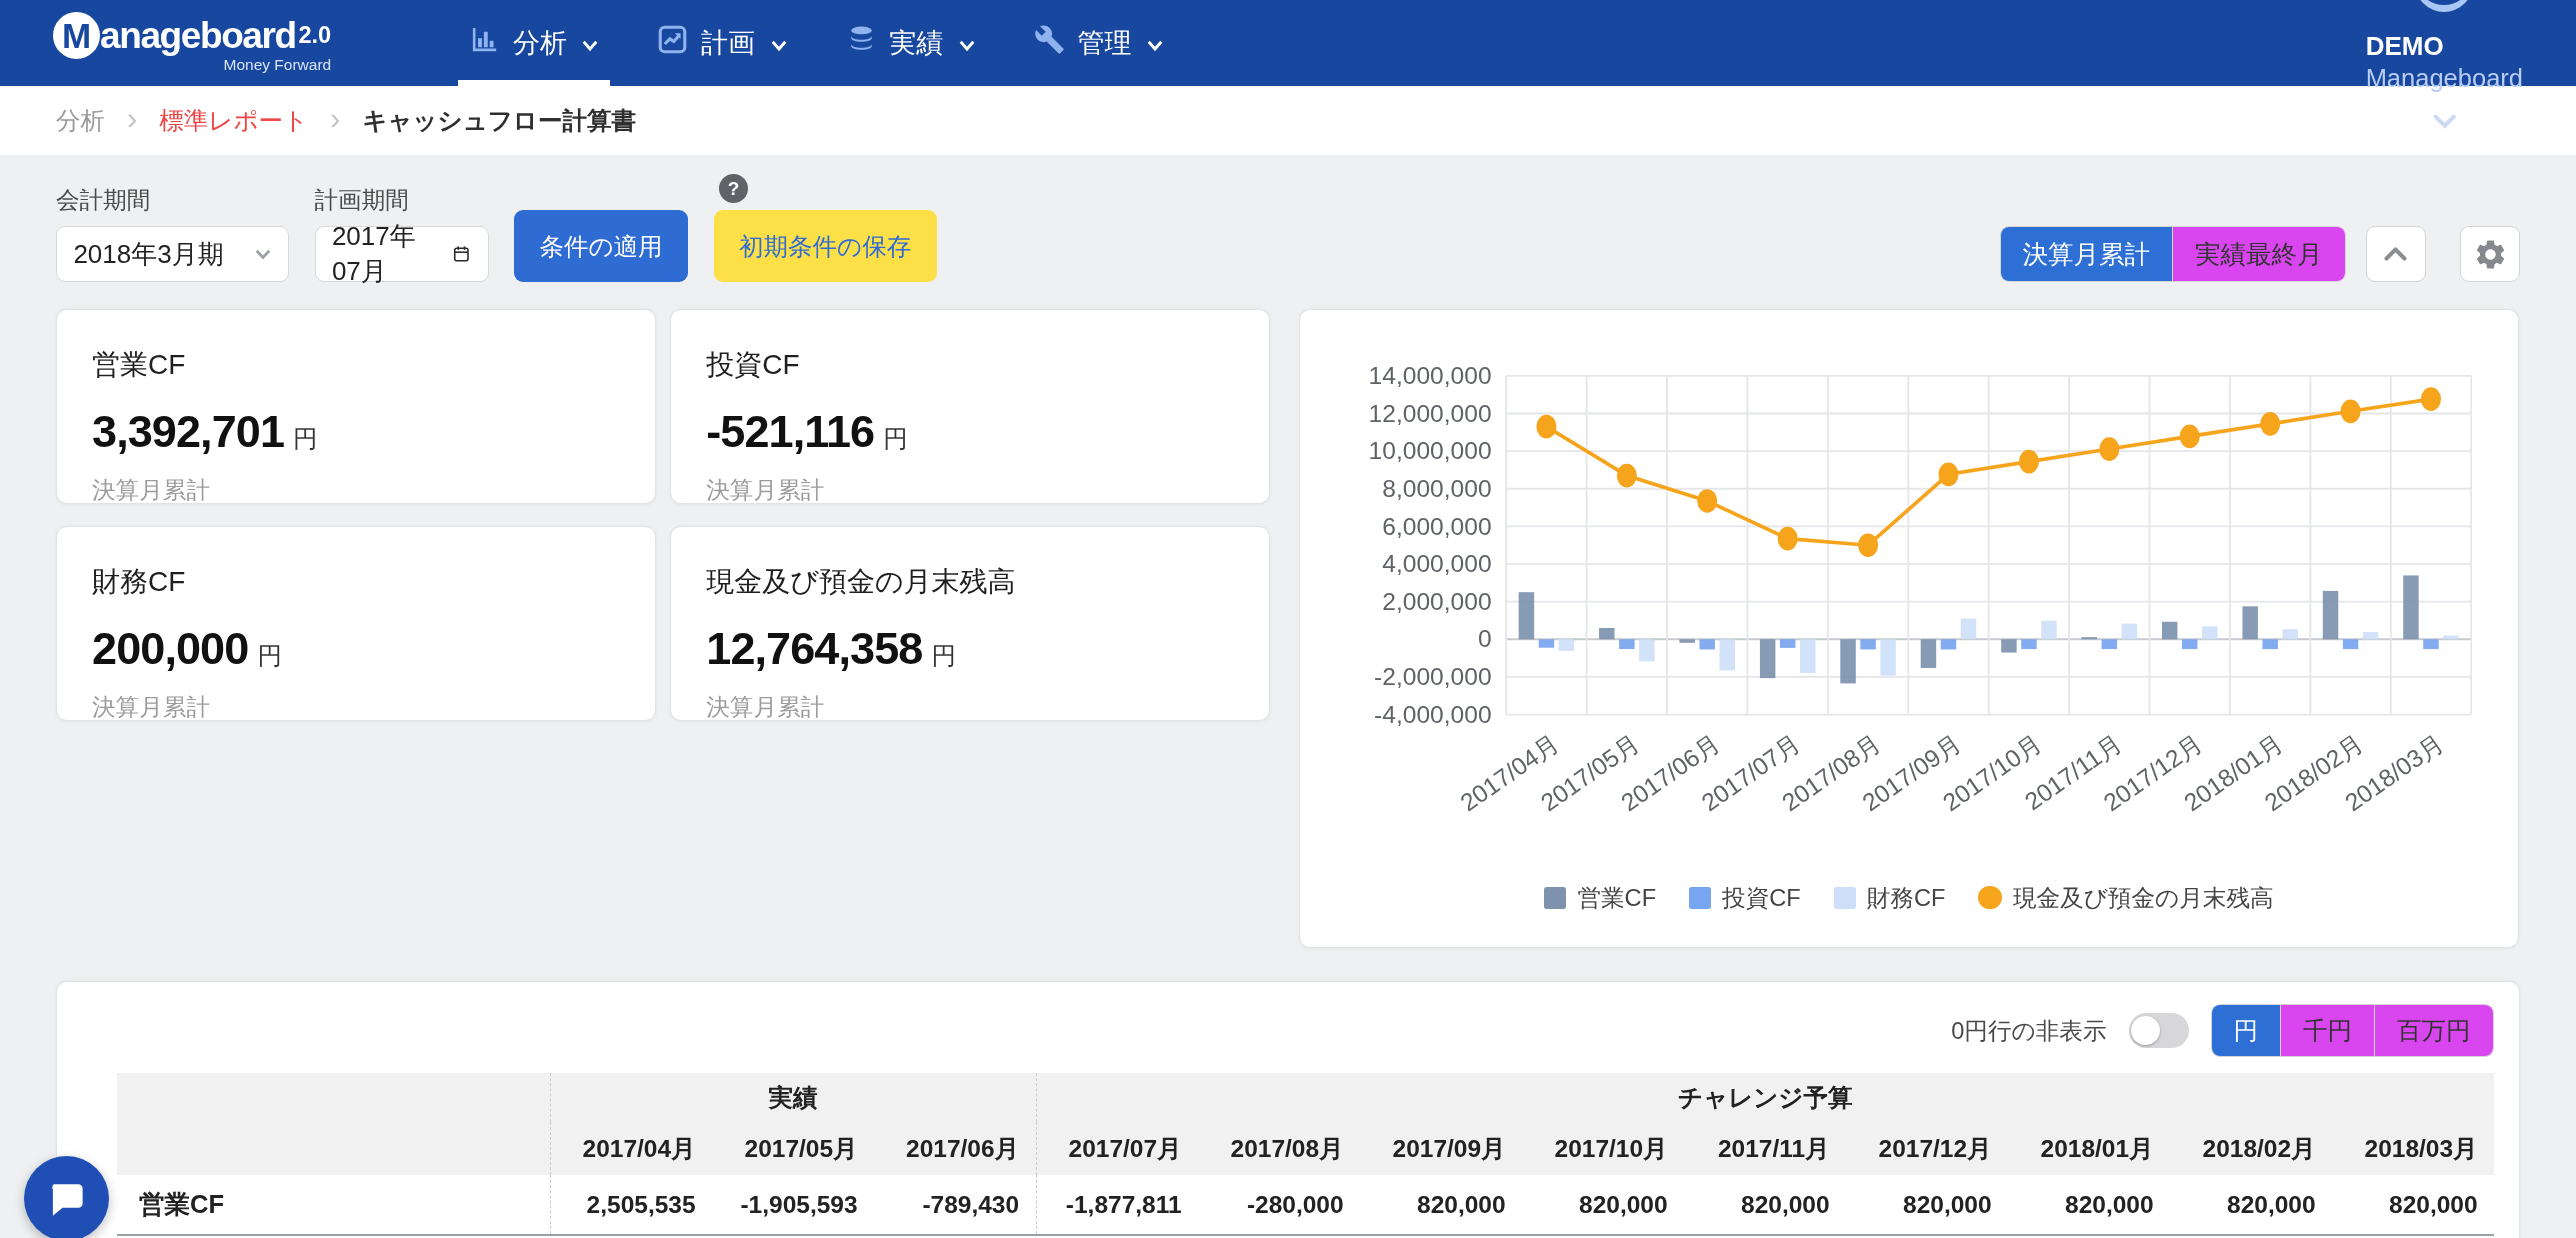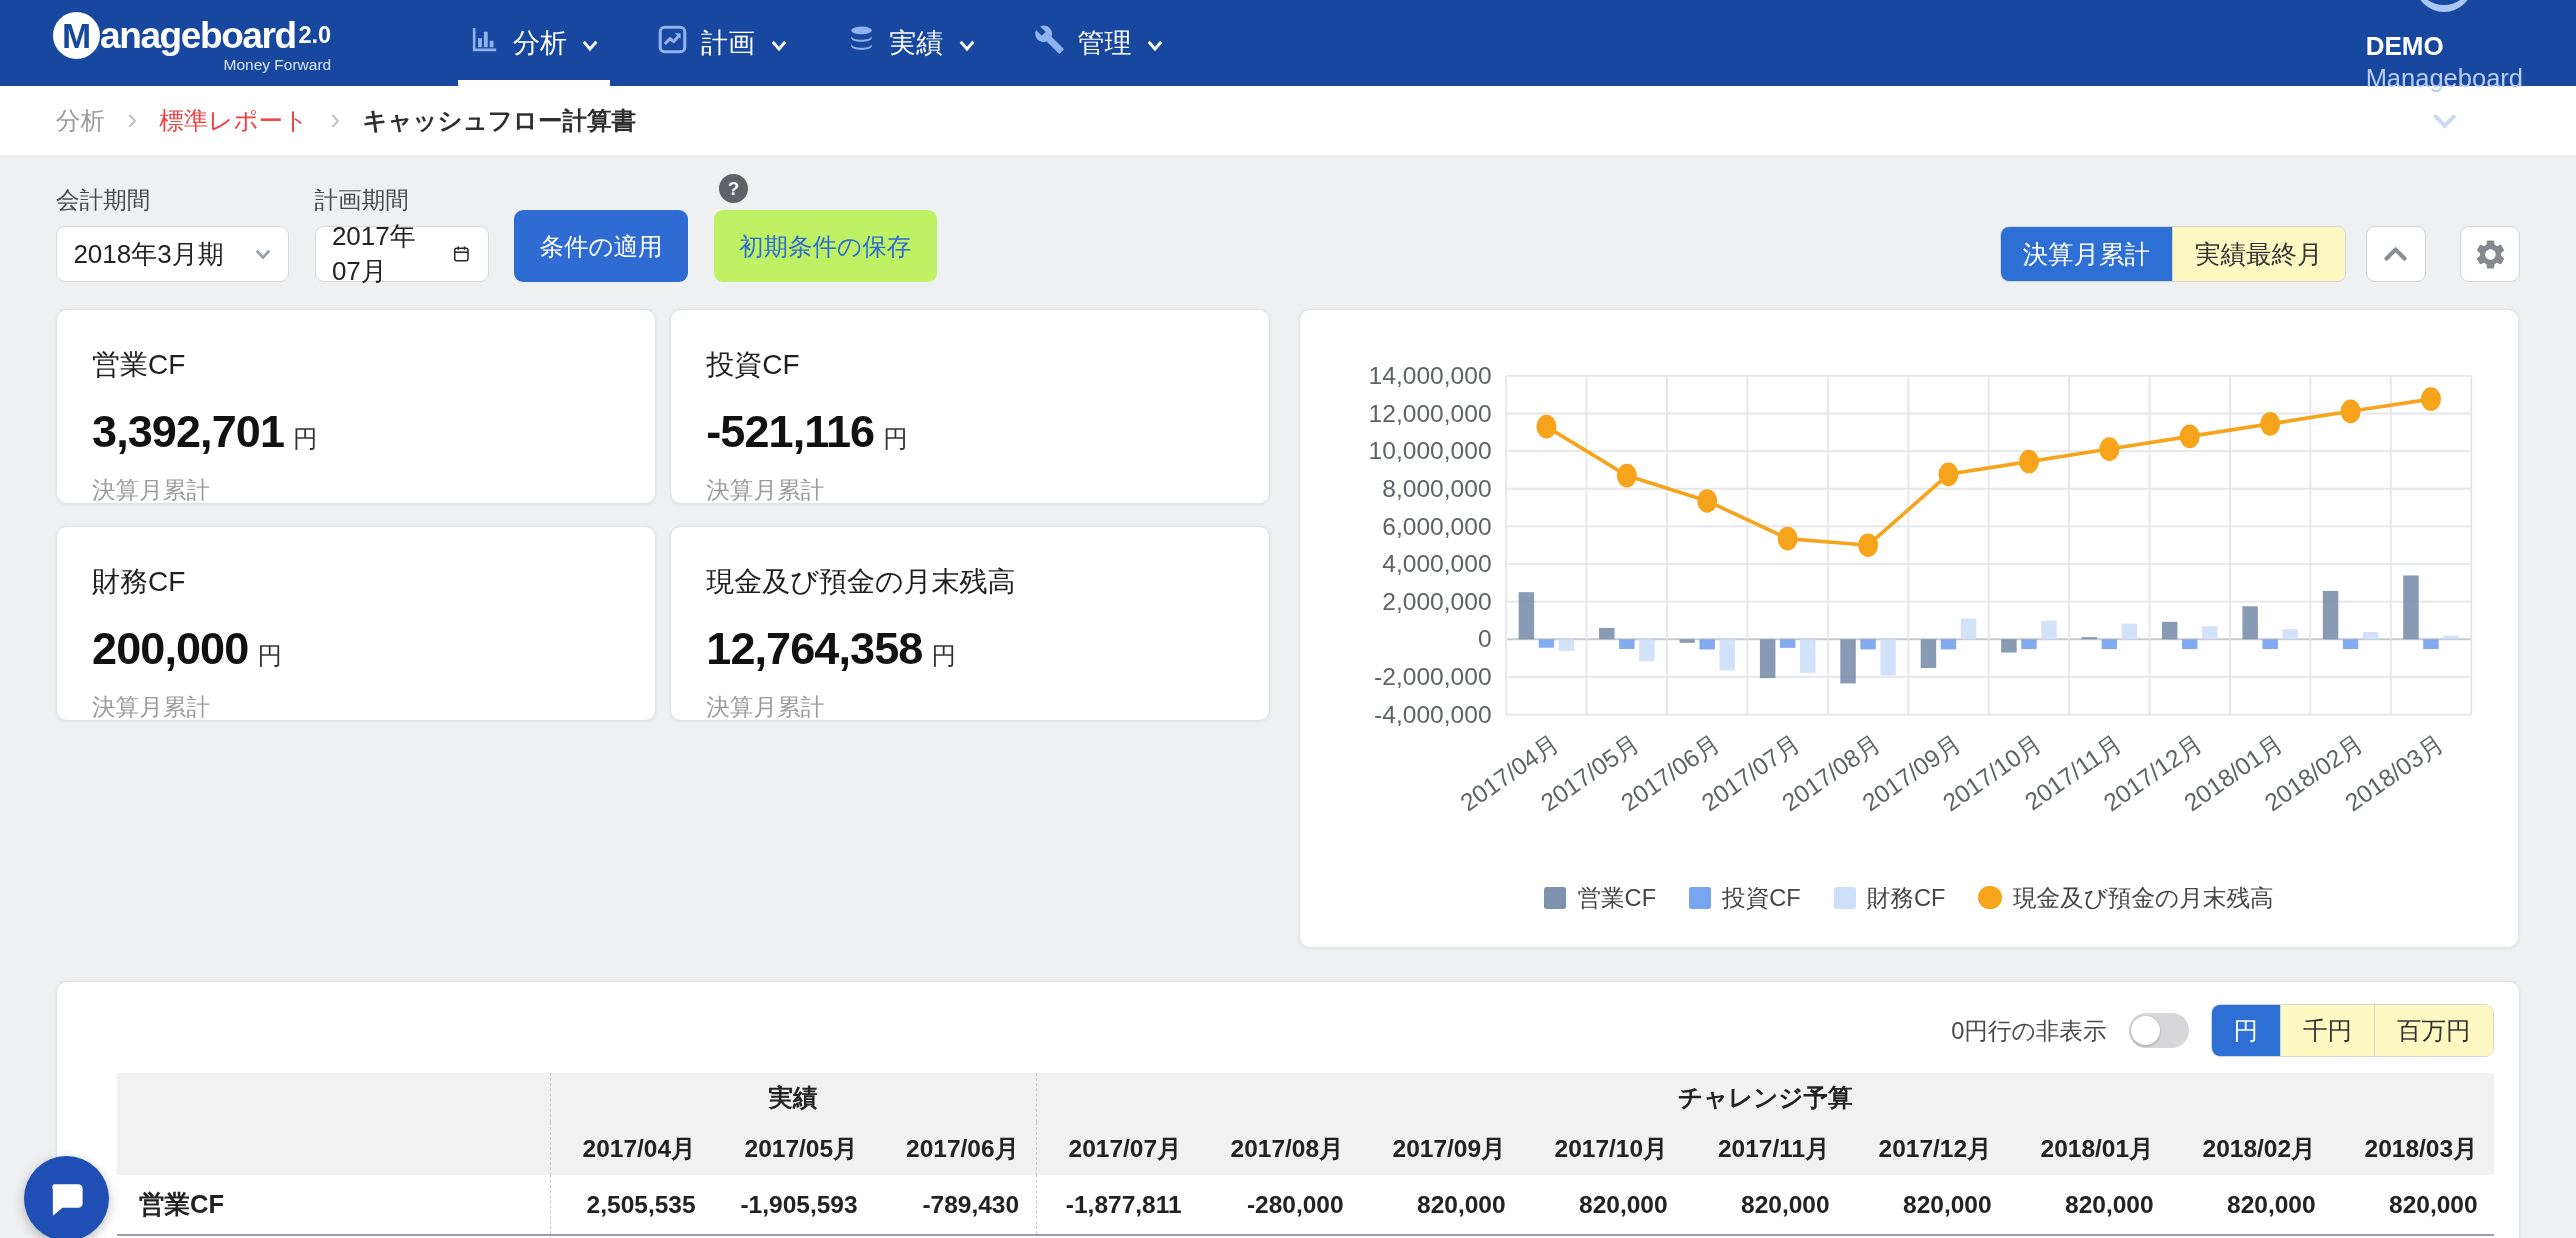--- a/index.html
+++ b/index.html
@@ -37,28 +37,28 @@
   .main { padding: 0 56px; }
   .filters { margin-top: 29px; display: flex; align-items: flex-end; gap: 25.5px; }
   .filter-label { display:block; font-size: 23.6px; color: #4a4a4a; margin-bottom: 10px; }
   .control { height: 56px; border: 1.8px solid #d9d9d9; border-radius: 9px; background: #fff;
              display: flex; align-items: center; justify-content: space-between; gap: 14.5px;
              padding: 0 16.4px; font-size: 26px; color: #222; cursor: pointer; }
   .w-select { width: 229px; } .w-select2 { width: 233px; } .w-date { width: 174px; }
   .btn { height: 72px; border: none; border-radius: 9px; font-size: 24.5px; padding: 0 25.5px;
          font-family: inherit; cursor: pointer; }
   .btn-primary { background: #2e6bd3; color: #fff; }
-  .btn-light { background: #bef264; color: #2e6bd3; }
+  .btn-light { background: #fde047; color: #2e6bd3; }
   .save-wrap { position: relative; }
   .help-badge { position: absolute; top: -36px; left: 5.5px; width: 29px; height: 29px; border-radius: 50%;
                 background: #5f6368; color: #fff; font-size: 19px; font-weight: 700;
                 display: flex; align-items: center; justify-content: center; }
   .filters-right { margin-left: auto; display: flex; align-items: center; gap: 20px; }
   .segmented { display: flex; height: 56px; border: 1.8px solid #d4d4d4; border-radius: 9px; overflow: hidden; background: #fff; }
-  .seg { padding: 0 22px; font-size: 25.5px; color: #333; display: flex; align-items: center; cursor: pointer; background:#fef9c3; }
+  .seg { padding: 0 22px; font-size: 25.5px; color: #333; display: flex; align-items: center; cursor: pointer; background:#d946ef; }
   .seg + .seg { border-left: 1.8px solid #d4d4d4; }
   .seg.active { background: #2e6fd6; color: #fff; border-left: none; }
   .icon-btn { width: 60px; height: 56px; border: 1.8px solid #d4d4d4; border-radius: 9px; background: #fff;
               display: flex; align-items: center; justify-content: center; cursor: pointer; }
   .gear-btn { margin-left: 14.5px; }
   
   .content { margin-top: 27px; display: grid; grid-template-columns: 1214px 1220px; gap: 29px; align-items: start; }
   .card { background: #fff; border: 0.9px solid #e2e3e5; border-radius: 11px; box-shadow: 0 0.9px 3.6px rgba(0,0,0,.05); }
   .kpi-grid { display: grid; grid-template-columns: 1fr 1fr; gap: 22px 14.5px; }
   .kpi { height: 195px; padding: 36px 35px 0; }

